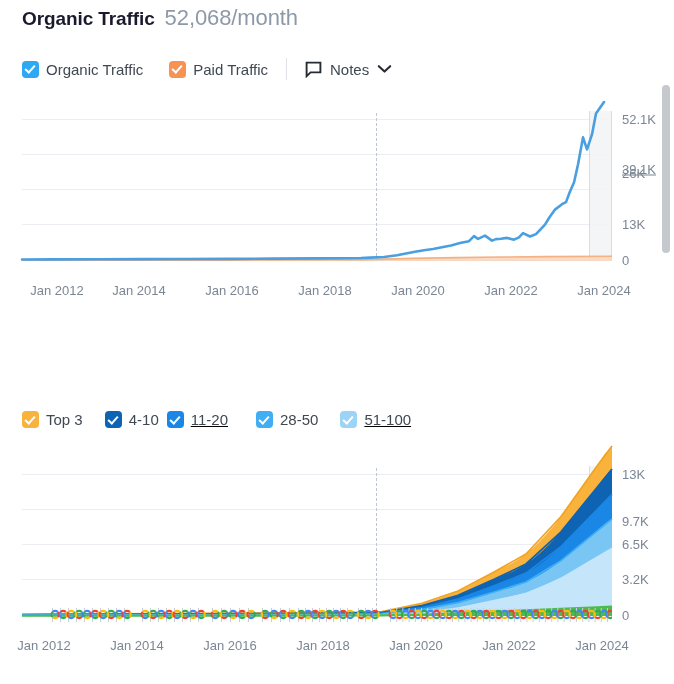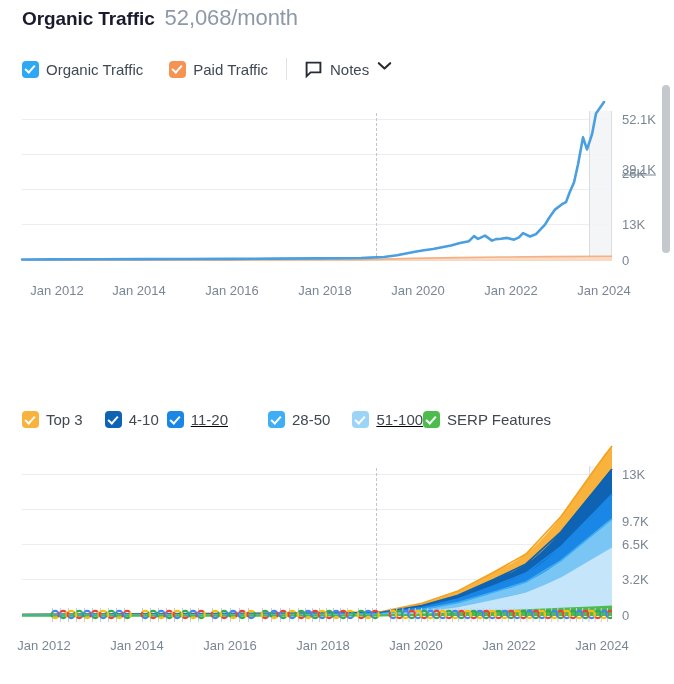--- a/index.html
+++ b/index.html
@@ -77,21 +77,21 @@
     border-width: 0 2px 2px 0;
     transform: rotate(42deg);
   }
   .divider {
     width: 1px; height: 22px;
     background: #dfe3e9;
     margin: 0 18px;
   }
   .notes-btn {
     display: flex;
-    align-items: flex-start;
+    align-items: center;
     gap: 8px;
     cursor: pointer;
   }
   .notes-label { font-size: 15px; color: #404852; }
   .chev { display:block; }
 
   
   .chart {
     position: absolute;
     left: 0;
@@ -241,35 +241,31 @@
 
     <div class="legend" style="left:0; top:411px;">
       <div class="legend-item" style="margin-right:22px;">
         <span class="cb" style="background:#f9b23c"></span>
         <span class="legend-label">Top 3</span>
       </div>
       <div class="legend-item" style="margin-right:8px;">
         <span class="cb" style="background:#0e63b3"></span>
         <span class="legend-label">4-10</span>
       </div>
-      <div class="legend-item" style="margin-right:40px;text-decoration:underline;">
+      <div class="legend-item" style="margin-right:28px;text-decoration:underline;">
         <span class="cb" style="background:#1a87e6"></span>
         <span class="legend-label">11-20</span>
       </div>
       <div class="legend-item" style="margin-right:22px;">
         <span class="cb" style="background:#3faef5"></span>
         <span class="legend-label">28-50</span>
       </div>
       <div class="legend-item" style="text-decoration:underline;">
         <span class="cb" style="background:#9cd4f7"></span>
         <span class="legend-label">51-100</span>
-      </div>
-      <div class="legend-item">
-        <span class="cb" style="background:#4cbc4c"></span>
-        <span class="legend-label">SERP Features</span>
       </div>
     </div>
 
     <div class="chart" style="top:460px; width:658px; height:200px;">
       <div class="plot" style="width:590px; height:157px;">
         <div class="gridline" style="top:14px;  width:590px;"></div>
         <div class="gridline" style="top:49px;  width:590px;"></div>
         <div class="gridline" style="top:84px;  width:590px;"></div>
         <div class="gridline" style="top:119px; width:590px;"></div>
         <div class="baseline" style="top:155px; width:590px;"></div>

